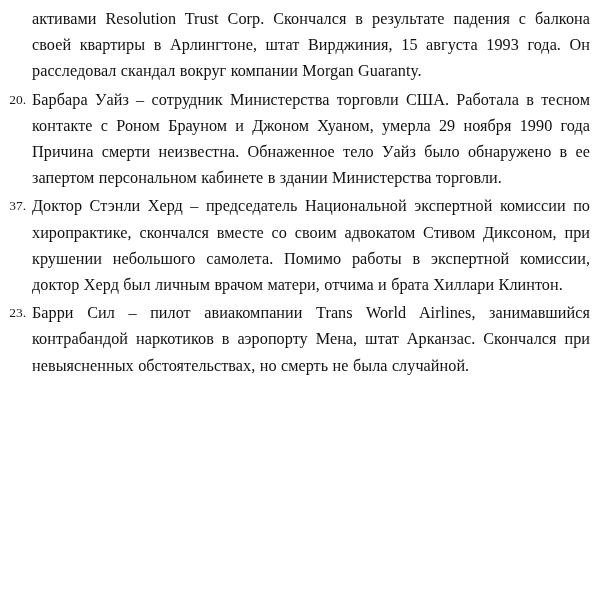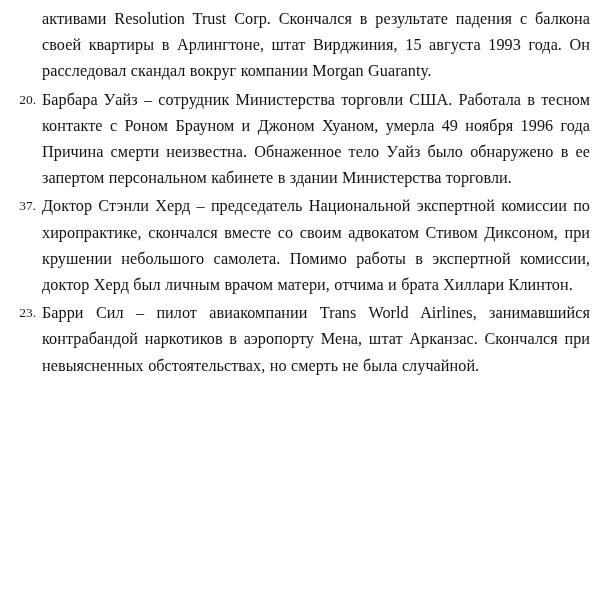--- a/index.html
+++ b/index.html
@@ -11,21 +11,21 @@
     width: 600px;
     height: 590px;
     font-family: "Liberation Serif", "DejaVu Serif", serif;
     color: #1a1a1a;
     overflow: hidden;
   }
   .page {
     width: 600px;
     height: 590px;
     box-sizing: border-box;
-    padding: 6px 10px 0 16px;
+    padding: 6px 10px 0 6px;
   }
   .para {
     display: flex;
     align-items: flex-start;
     margin: 0 0 1px 0;
   }
   .para + .para {
     margin-top: 2px;
     justify-content: center;
   }
@@ -62,21 +62,21 @@
 
 <div class="page">
 
   <div class="para first">
     <div class="marker blank"></div>
     <div class="body-text">активами Resolution Trust Corp. Скончался в результате падения с балкона своей квартиры в Арлингтоне, штат Вирджиния, 15 августа 1993 года. Он расследовал скандал вокруг компании Morgan Guaranty.</div>
   </div>
 
   <div class="para">
     <div class="marker">20.</div>
-    <div class="body-text">Барбара Уайз – сотрудник Министерства торговли США. Работала в тесном контакте с Роном Брауном и Джоном Хуаном, умерла 49 ноября 1996 года Причина смерти неизвестна. Обнаженное тело Уайз было обнаружено в ее запертом персональном кабинете в здании Министерства торговли.</div>
+    <div class="body-text">Барбара Уайз – сотрудник Министерства торговли США. Работала в тесном контакте с Роном Брауном и Джоном Хуаном, умерла 29 ноября 1990 года Причина смерти неизвестна. Обнаженное тело Уайз было обнаружено в ее запертом персональном кабинете в здании Министерства торговли.</div>
   </div>
 
 
   <div class="para">
     <div class="marker">37.</div>
     <div class="body-text">Доктор Стэнли Херд – председатель Национальной экспертной комиссии по хиропрактике, скончался вместе со своим адвокатом Стивом Диксоном, при крушении небольшого самолета. Помимо работы в экспертной комиссии, доктор Херд был личным врачом матери, отчима и брата Хиллари Клинтон.</div>
   </div>
 
   <div class="para">
     <div class="marker">23.</div>

